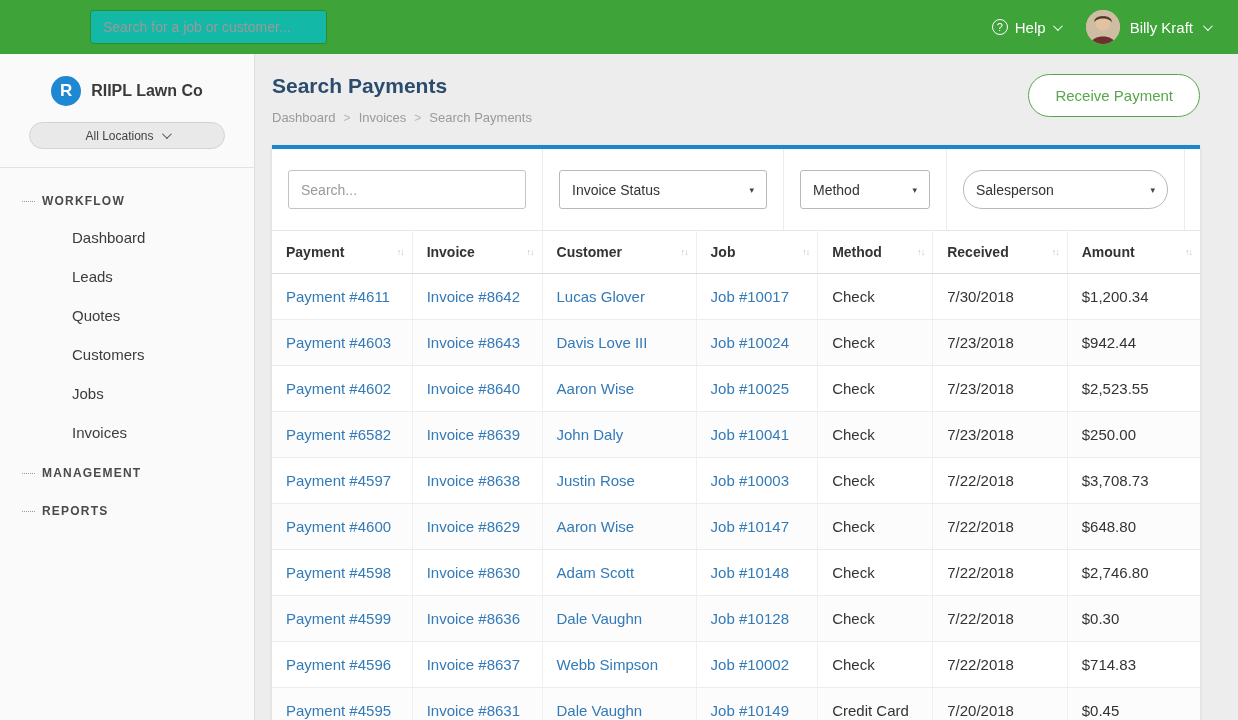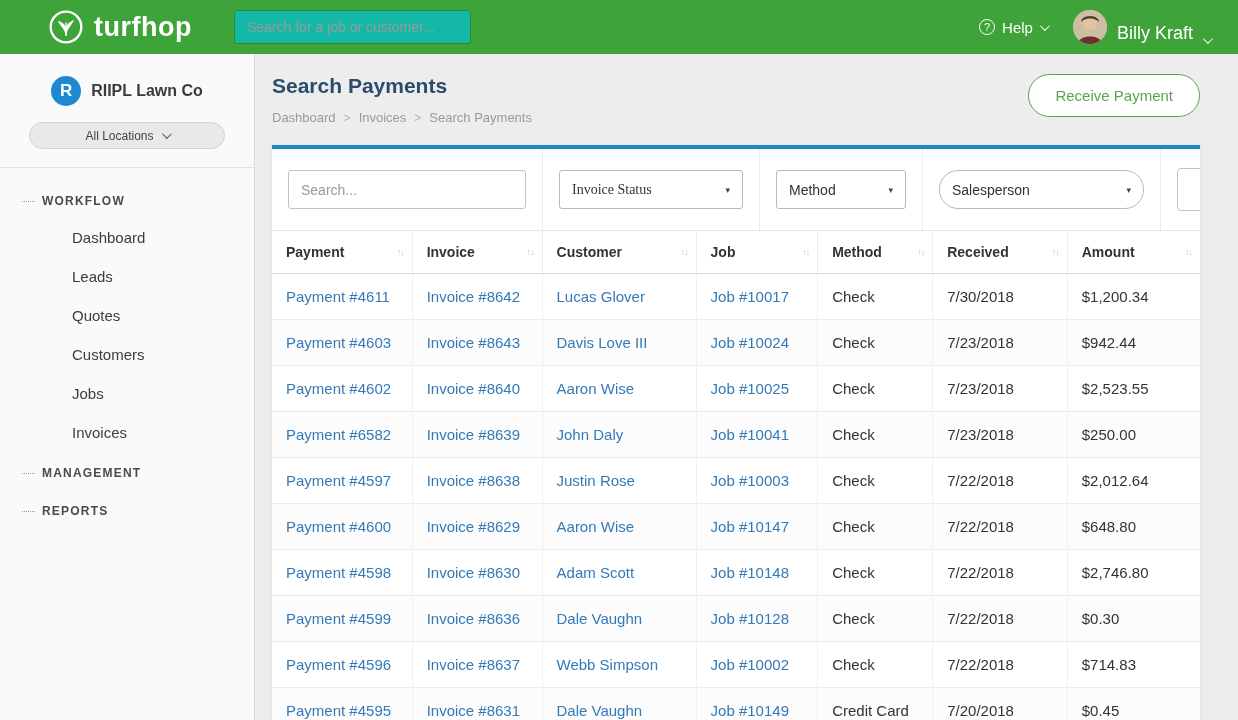--- a/index.html
+++ b/index.html
@@ -10,21 +10,21 @@
   .topbar { height:54px; background:#3ea339; display:flex; align-items:center; padding:0 28px 0 48px; }
   .brand { display:flex; align-items:center; gap:10px; }
   .brand svg { display:block; }
   .brand-name { color:#fff; font-size:27px; font-weight:bold; letter-spacing:.5px; }
   .top-search { margin-left:42px; width:237px; height:34px; border:1px solid #2f8c2b; border-radius:3px; padding:16px 12px; font-size:14px; color:#333; outline:none; background:#14b8a6; }
   .top-search::placeholder { color:#9a9a9a; }
   .top-right { margin-left:auto; display:flex; align-items:center; gap:26px; color:#fff; }
   .help { display:flex; align-items:center; gap:7px; font-size:15px; cursor:pointer; }
   .qmark { width:16px; height:16px; border:1.5px solid #fff; border-radius:50%; font-size:11px; line-height:14px; text-align:center; display:inline-block; }
   .chev { width:7px; height:7px; border-right:1.6px solid currentColor; border-bottom:1.6px solid currentColor; transform:rotate(45deg) translateY(-2px); display:inline-block; }
-  .user { display:flex; align-items:flex-end; gap:10px; font-size:18px; cursor:pointer; }
+  .user { display:flex; align-items:center; gap:10px; font-size:15px; cursor:pointer; }
   .avatar { width:34px; height:34px; border-radius:50%; overflow:hidden; background:#cbb79a; flex:none; }
 
   
   .shell { display:flex; height:666px; }
   .sidebar { width:255px; background:#fafafa; border-right:1px solid #ddd; flex:none; overflow:hidden; }
   .main { flex:1; padding:20px 38px 0 17px; display:flex; flex-direction:column; overflow:hidden; }
 
   
   .company { display:flex; align-items:center; justify-content:center; gap:10px; padding:22px 10px 14px; }
   .r-badge { width:30px; height:30px; border-radius:50%; background:#1e88d2; color:#fff; font-weight:bold; font-size:17px; display:flex; align-items:center; justify-content:center; }
@@ -48,46 +48,36 @@
 
   
   .card { margin-top:20px; background:#fff; border-top:4px solid #1e87c8; box-shadow:0 1px 3px rgba(0,0,0,.1); flex:1; overflow:hidden; }
   .filter-row { display:flex; align-items:stretch; }
   .filter-cell { padding:19px 16px; border-right:1px solid #ececec; display:flex; align-items:center; }
   .filter-cell:last-child { border-right:none; }
   .filter-search { width:238px; height:39px; border:1px solid #c3c3c3; border-radius:3px; padding:0 12px; font-size:14px; outline:none; }
   .filter-search::placeholder { color:#9a9a9a; }
   .select { border:1px solid #b9b9b9; border-radius:3px; height:39px; display:flex; align-items:center; justify-content:space-between; padding:0 12px; font-size:14px; color:#333; cursor:pointer; background:#fff; }
   .select .caret { font-size:9px; color:#444; margin-left:18px; }
-  .w-status { width:184px;font-family:Liberation Serif, serif; } .w-method { width:130px; } .w-sales { width:205px;border-radius:19px; }
+  .w-status { width:208px; } .w-method { width:130px; } .w-sales { width:205px;border-radius:19px; }
   .filter-btn { background:#fff; border:1px solid #c3c3c3; border-radius:4px; padding:12px 24px; font-size:15px; color:#333; cursor:pointer; font-family:inherit; }
 
   
   table { width:100%; border-collapse:collapse; table-layout:fixed; }
   th { text-align:left; font-size:14px; font-weight:bold; color:#333; padding:13px 14px; border-top:1px solid #e6e6e6; border-bottom:1px solid #ddd; border-right:1px solid #eee; position:relative; }
   th:last-child, td:last-child { border-right:none; }
   .sort { position:absolute; right:8px; top:50%; transform:translateY(-50%); font-size:9px; color:#c4c4c4; letter-spacing:-1px; }
   td { font-size:15px; padding:14px 14px; border-bottom:1px solid #ececec; border-right:1px solid #f0f0f0; color:#333; white-space:nowrap; overflow:hidden; }
   tbody tr:nth-child(even) { background:#fcfcfd; }
   td a { color:#337ab7; text-decoration:none; }
 </style>
 </head>
 <body>
 
 <div class="topbar">
-  <div class="brand">
-    <span>
-      <svg width="36" height="36" viewBox="0 0 40 40">
-        <circle cx="20" cy="20" r="17" fill="none" stroke="#fff" stroke-width="2.6"></circle>
-        <path d="M20 30 C19 22 14 20 11 13 C17 15 19 18 20 21 C21 17 23 15 29 12 C26 19 21 22 20 30 Z" fill="#fff"></path>
-        <path d="M20 30 C20 25 20 20 20 15" stroke="#fff" stroke-width="1.6" fill="none"></path>
-      </svg>
-    </span>
-    <span class="brand-name">turfhop</span>
-  </div>
   <input class="top-search" type="text" placeholder="Search for a job or customer..." style="">
   <div class="top-right">
     <div class="help">
       <span class="qmark">?</span>
       <span>Help</span>
       <span class="chev"></span>
     </div>
     <div class="user">
       <span class="avatar">
         <svg width="34" height="34" viewBox="0 0 34 34">
@@ -245,21 +235,21 @@
               <td>7/23/2018</td>
               <td>$250.00</td>
             </tr>
             <tr>
               <td><a href="#">Payment #4597</a></td>
               <td><a href="#">Invoice #8638</a></td>
               <td><a href="#">Justin Rose</a></td>
               <td><a href="#">Job #10003</a></td>
               <td>Check</td>
               <td>7/22/2018</td>
-              <td>$2,012.64</td>
+              <td>$3,708.73</td>
             </tr>
             <tr>
               <td><a href="#">Payment #4600</a></td>
               <td><a href="#">Invoice #8629</a></td>
               <td><a href="#">Aaron Wise</a></td>
               <td><a href="#">Job #10147</a></td>
               <td>Check</td>
               <td>7/22/2018</td>
               <td>$648.80</td>
             </tr>

